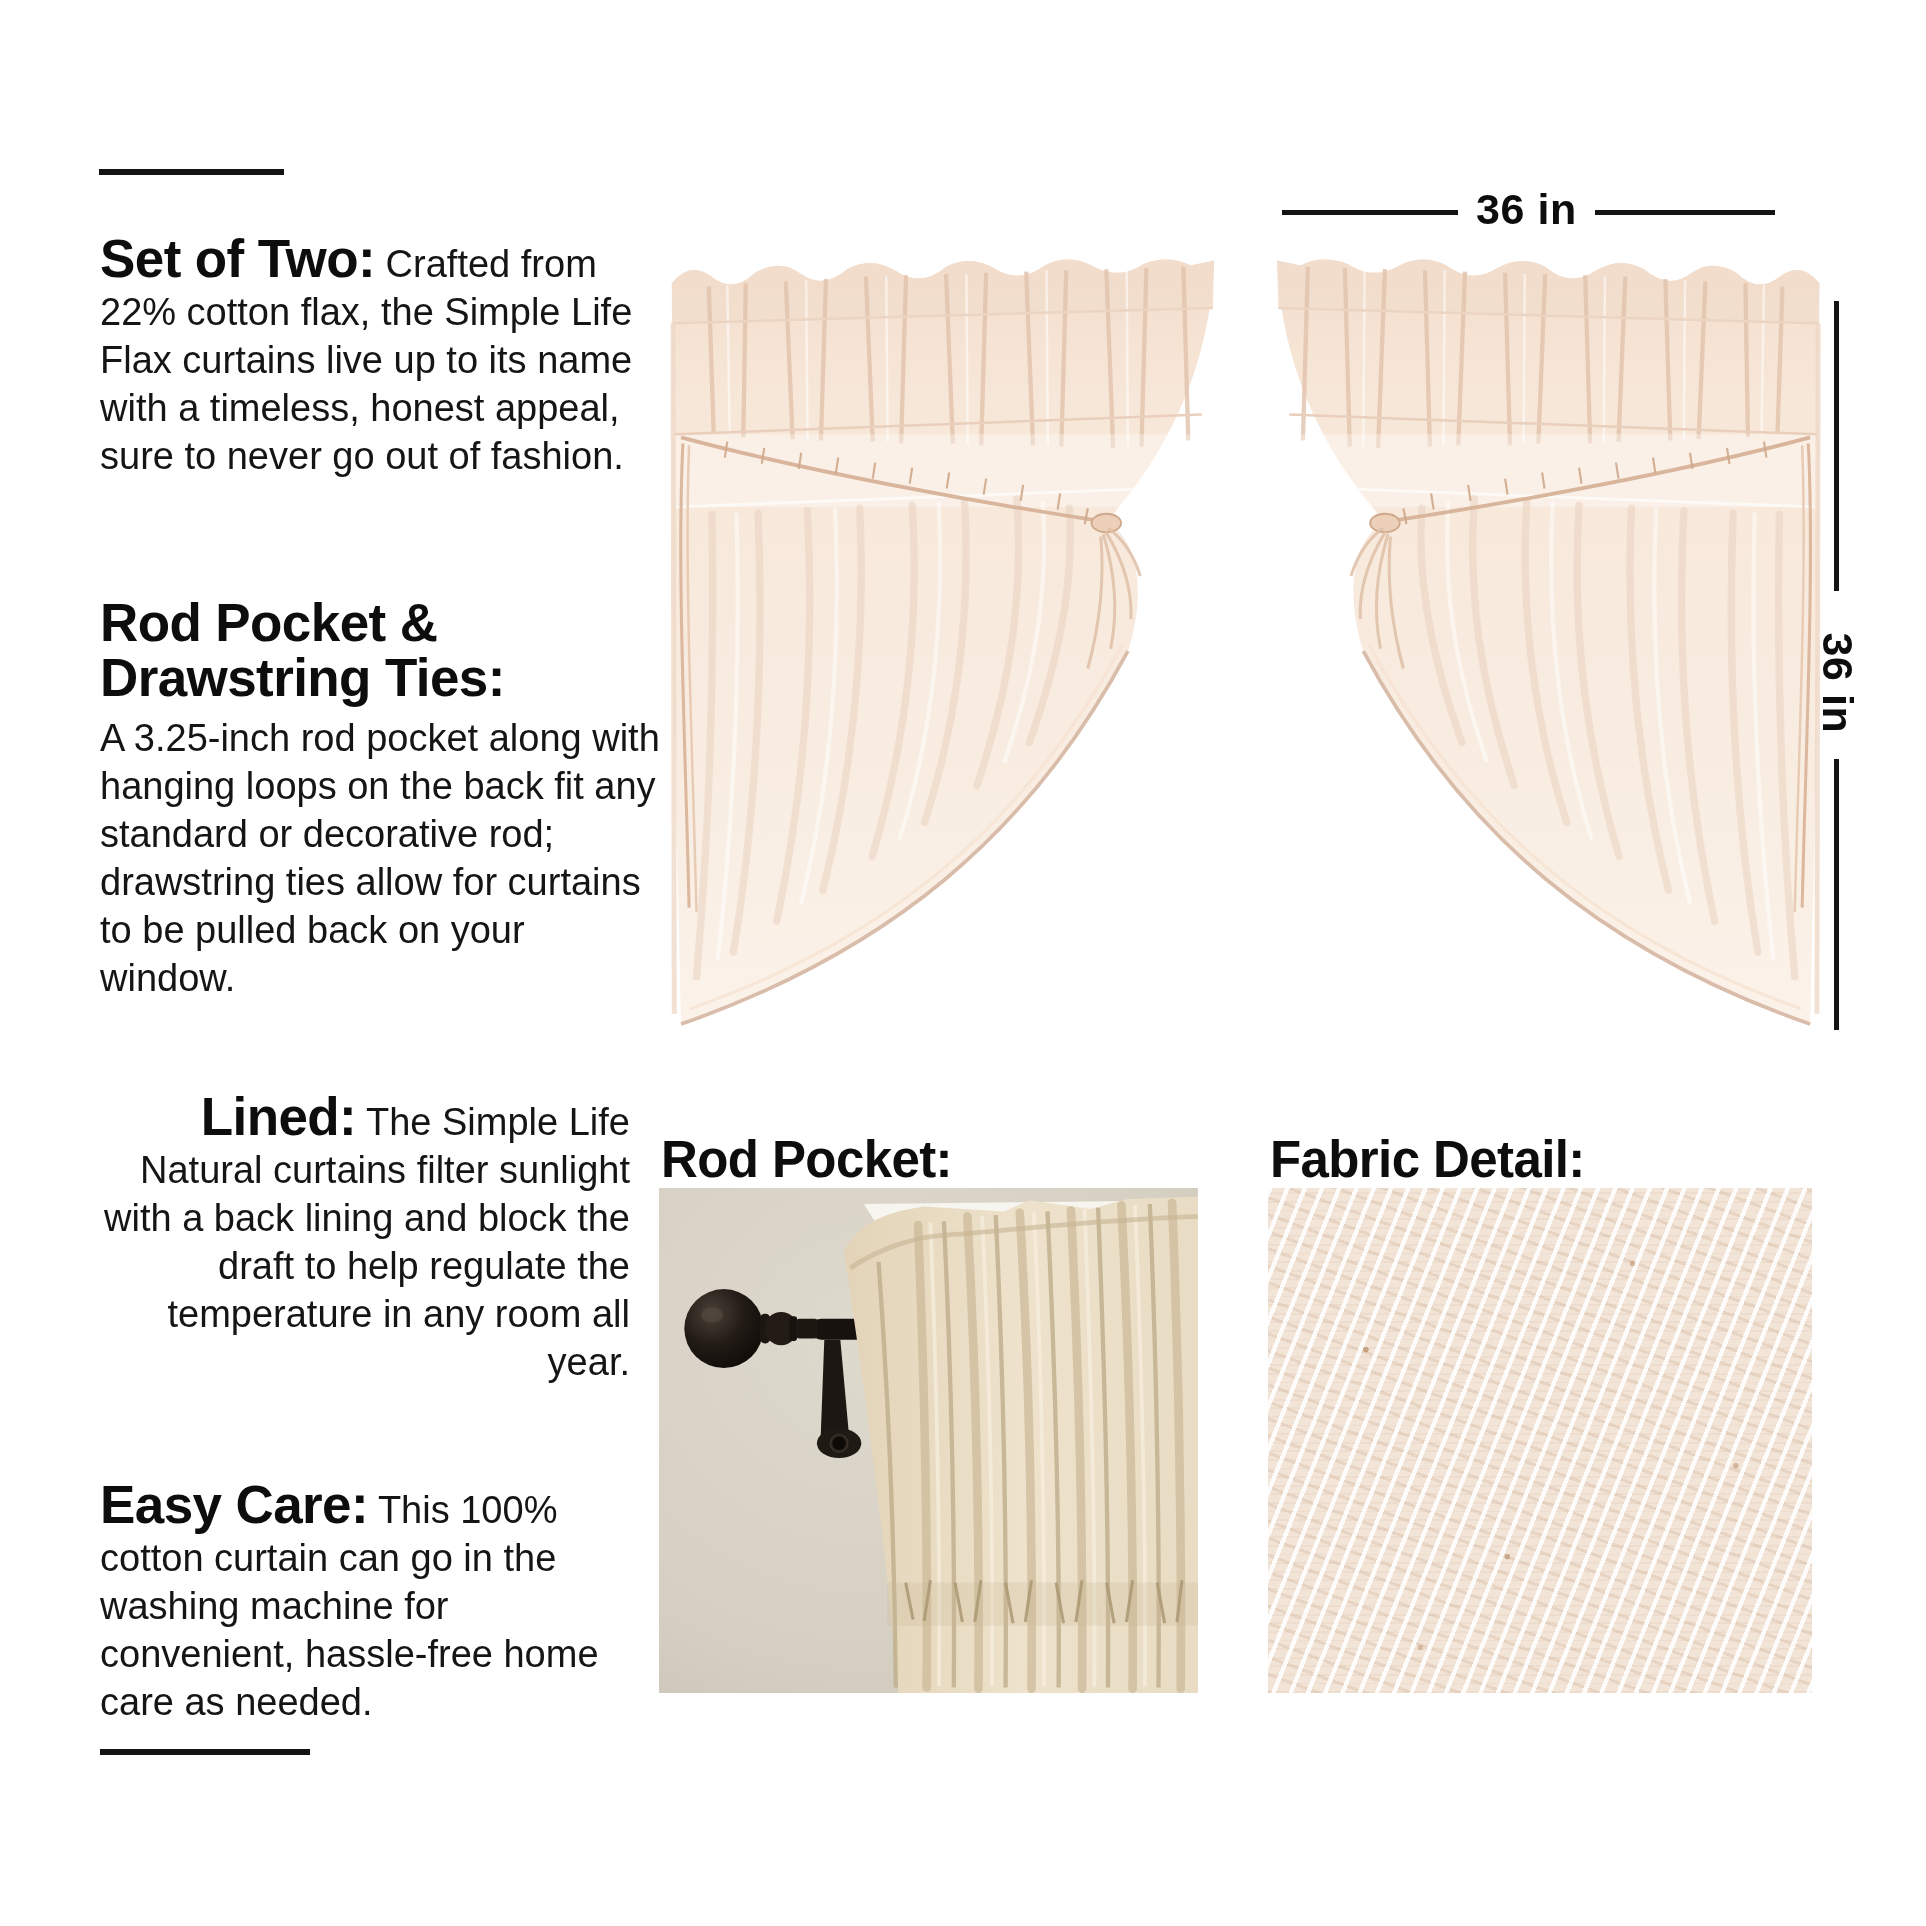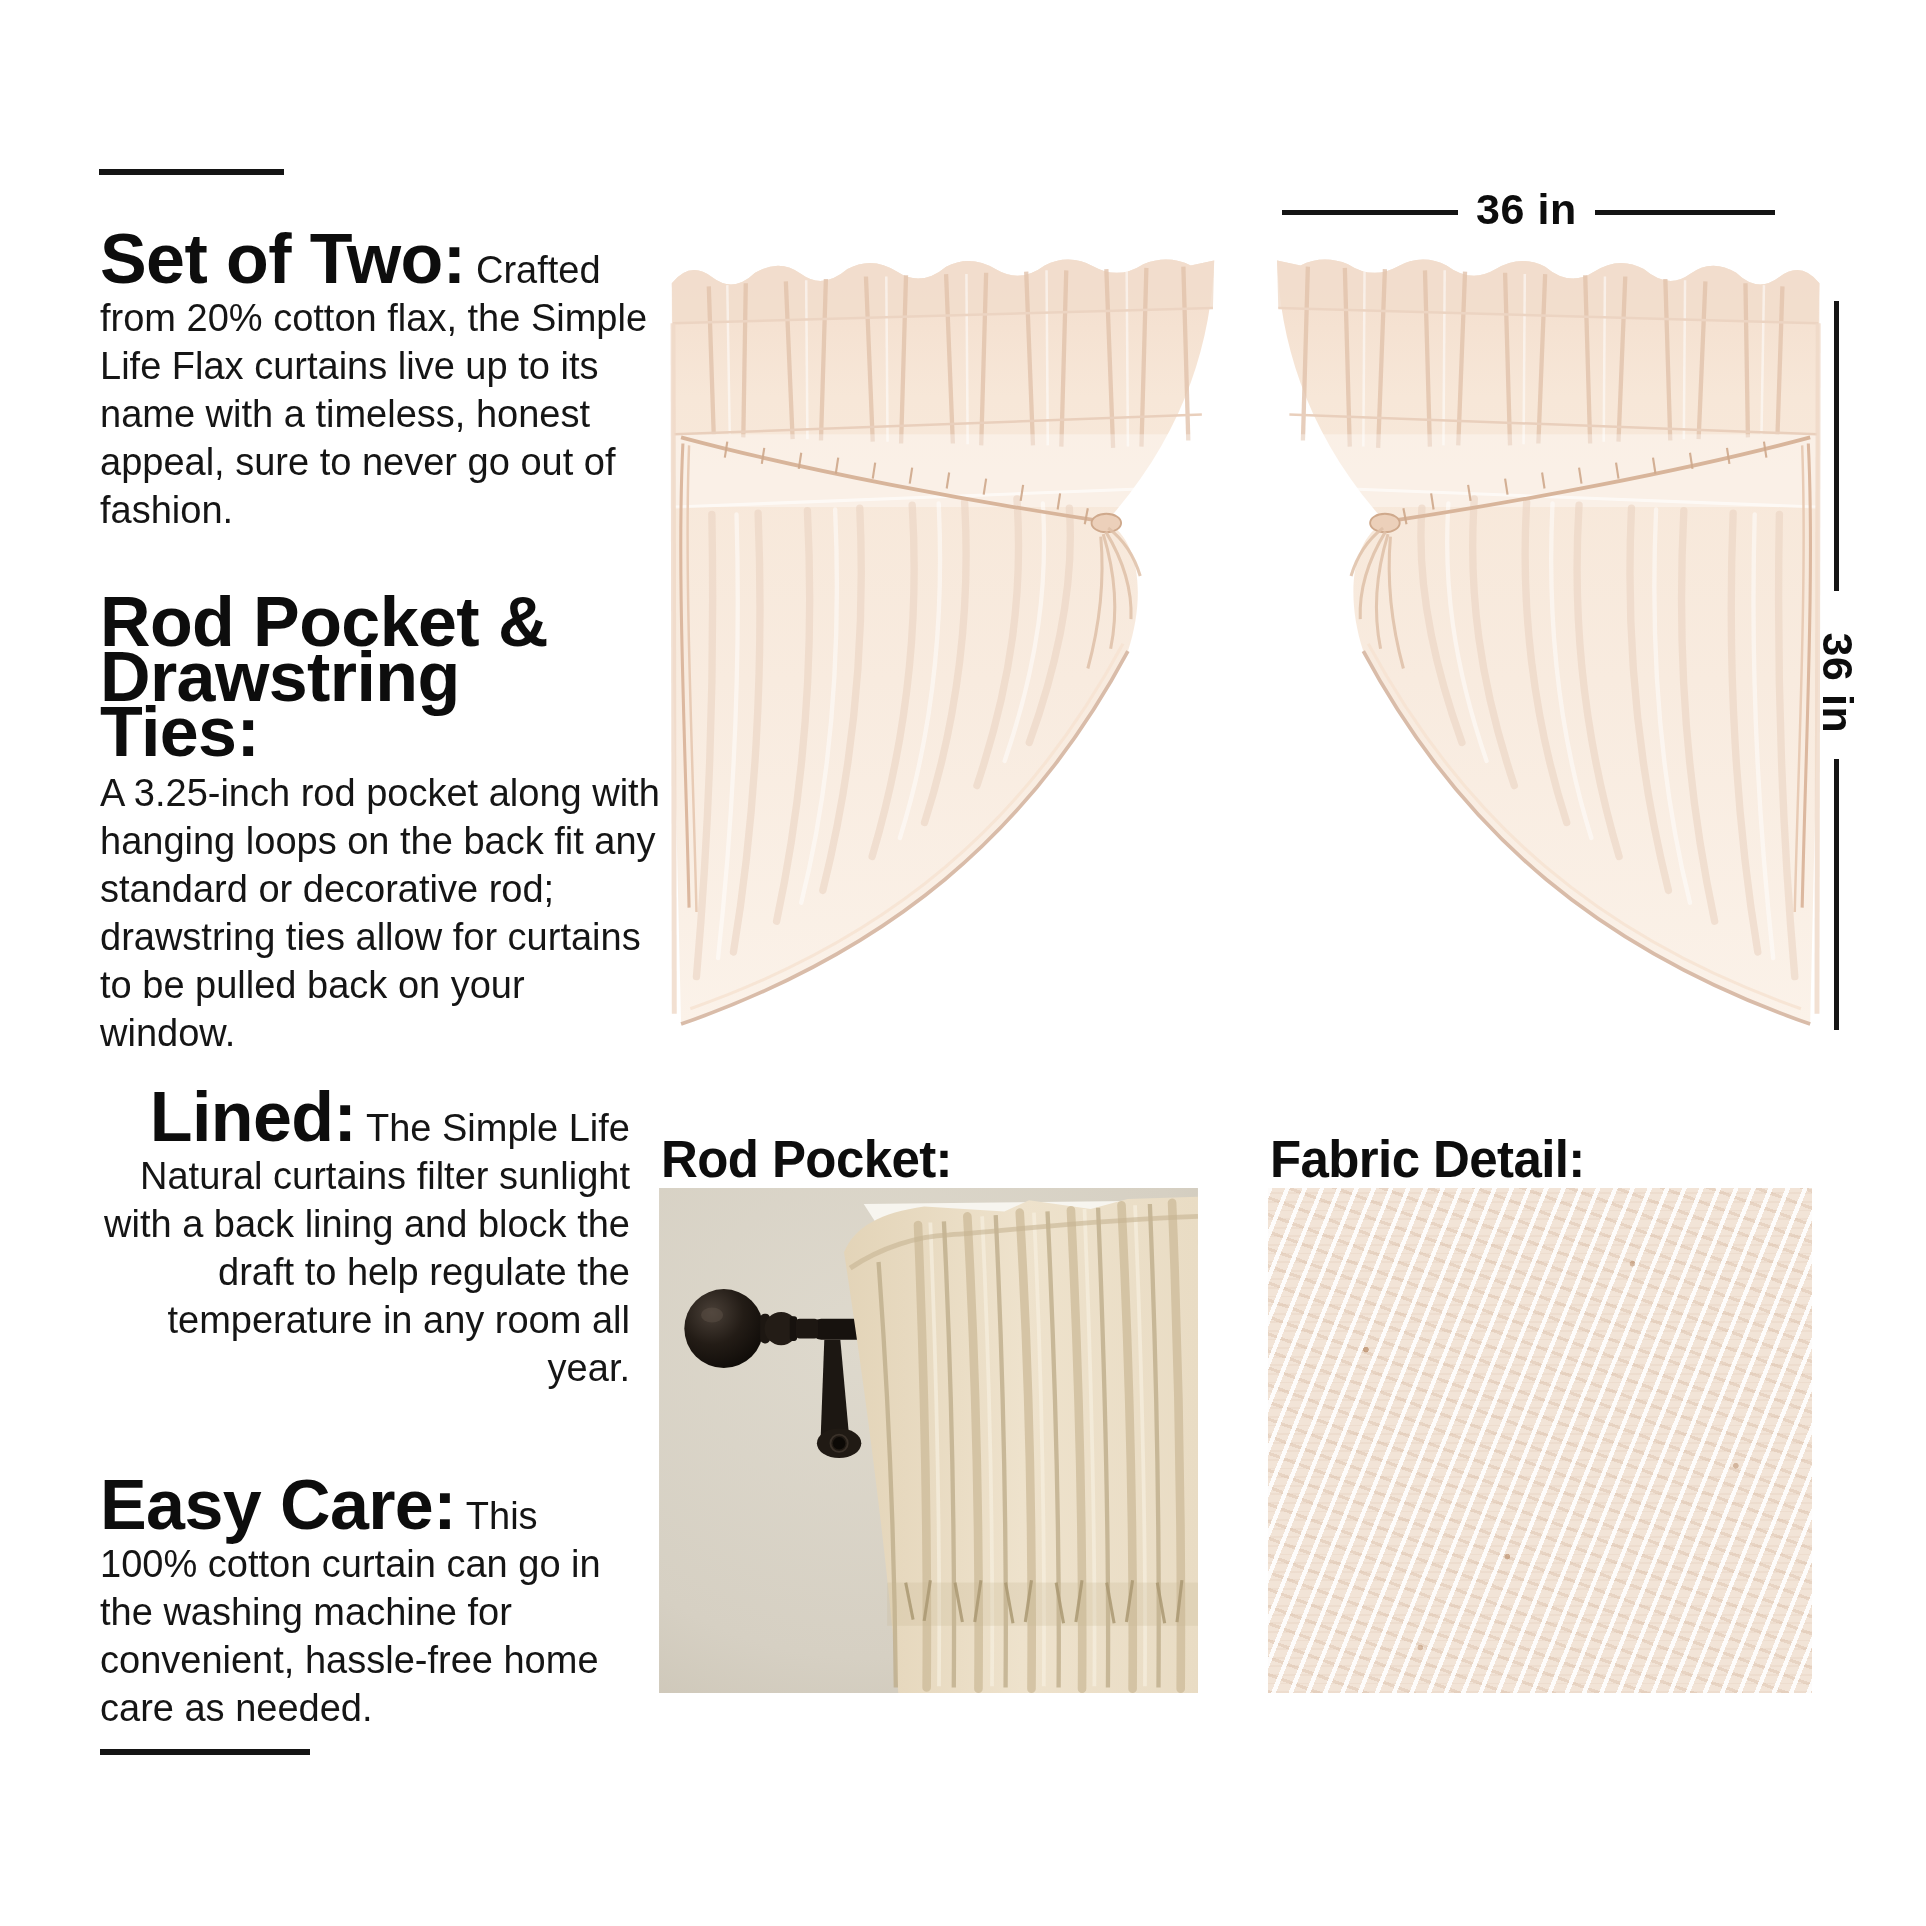--- a/index.html
+++ b/index.html
@@ -4,21 +4,21 @@
 <style>
   html,body{margin:0;padding:0;background:#ffffff;}
   .canvas{
     position:relative;width:1926px;height:1926px;background:#ffffff;overflow:hidden;
     font-family:"Liberation Sans",sans-serif;color:#111111;
   }
   .rule{position:absolute;background:#141414;}
   .rule-top{left:99px;top:169px;width:185px;height:5.5px;}
   .rule-bottom{left:100px;top:1749px;width:210px;height:5.5px;}
   .txt{position:absolute;left:100px;font-size:38px;line-height:48px;letter-spacing:0;color:#151515;}
-  .txt .h{font-weight:bold;font-size:70px;letter-spacing:-0.6px;color:#0d0d0d;}
+  .txt .h{font-weight:bold;font-size:53px;letter-spacing:-0.6px;color:#0d0d0d;}
   .txt .h.inline{vertical-align:baseline;}
   .txt .h.block{display:block;line-height:55px;margin-bottom:8.6px;}
   .s1{top:235px;width:555px;}
   .s2{top:595px;width:561px;}
   .s2 .h.block{width:468px;}
   .s3{top:1093px;width:530px;text-align:right;}
   .s4{top:1455px;width:542px;margin-top:26px;}
   
   .dash{position:absolute;height:5px;background:#141414;top:210px;}
   .dash-left{left:1282px;width:176px;}
@@ -61,21 +61,21 @@
 </head>
 <body>
 
 <div class="canvas">
 
   <div class="rule rule-top"></div>
   <div class="rule rule-bottom"></div>
 
   <section class="txt s1">
     <span class="h inline">Set of Two:</span>
-    <span class="b">Crafted from 20% cotton flax, the Simple Life Flax curtains live up to its name with a timeless, honest appeal, sure to never go out of fashion.</span>
+    <span class="b">Crafted from 22% cotton flax, the Simple Life Flax curtains live up to its name with a timeless, honest appeal, sure to never go out of fashion.</span>
   </section>
 
   <section class="txt s2">
     <span class="h block">Rod Pocket &amp; Drawstring Ties:</span>
     <span class="b">A 3.25-inch rod pocket along with hanging loops on the back fit any standard or decorative rod; drawstring ties allow for curtains to be pulled back on your window.</span>
   </section>
 
   <section class="txt s3">
     <span class="h inline">Lined:</span>
     <span class="b">The Simple Life Natural curtains filter sunlight with a back lining and block the draft to help regulate the temperature in any room all year.</span>

